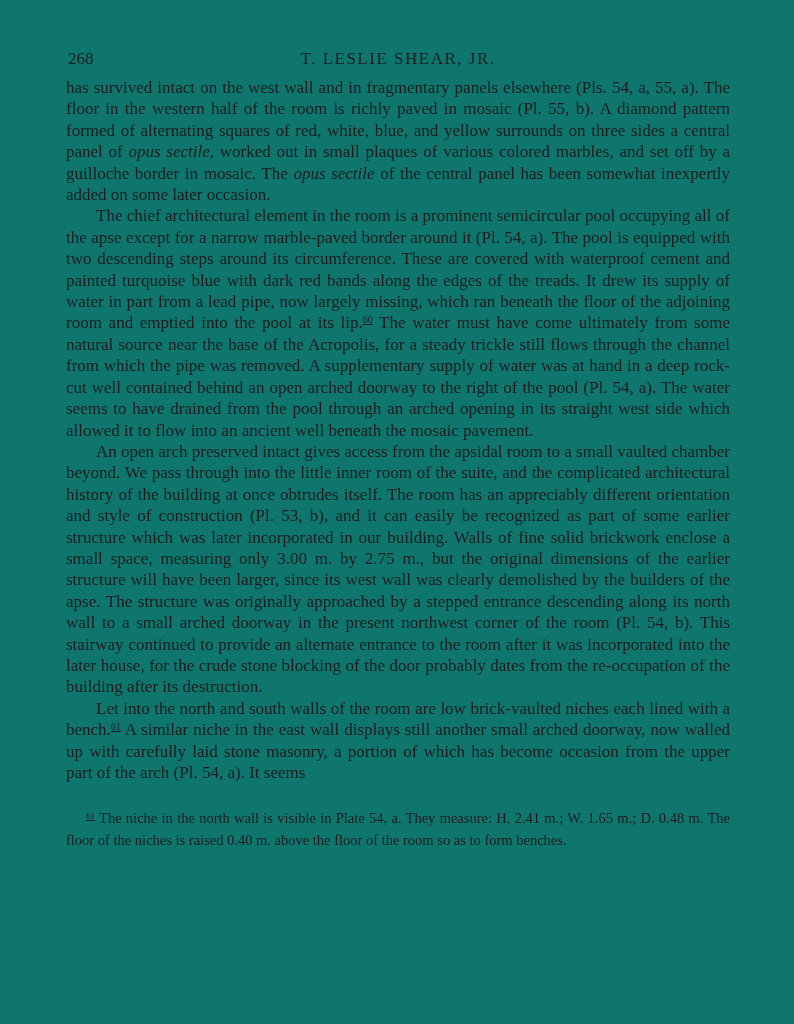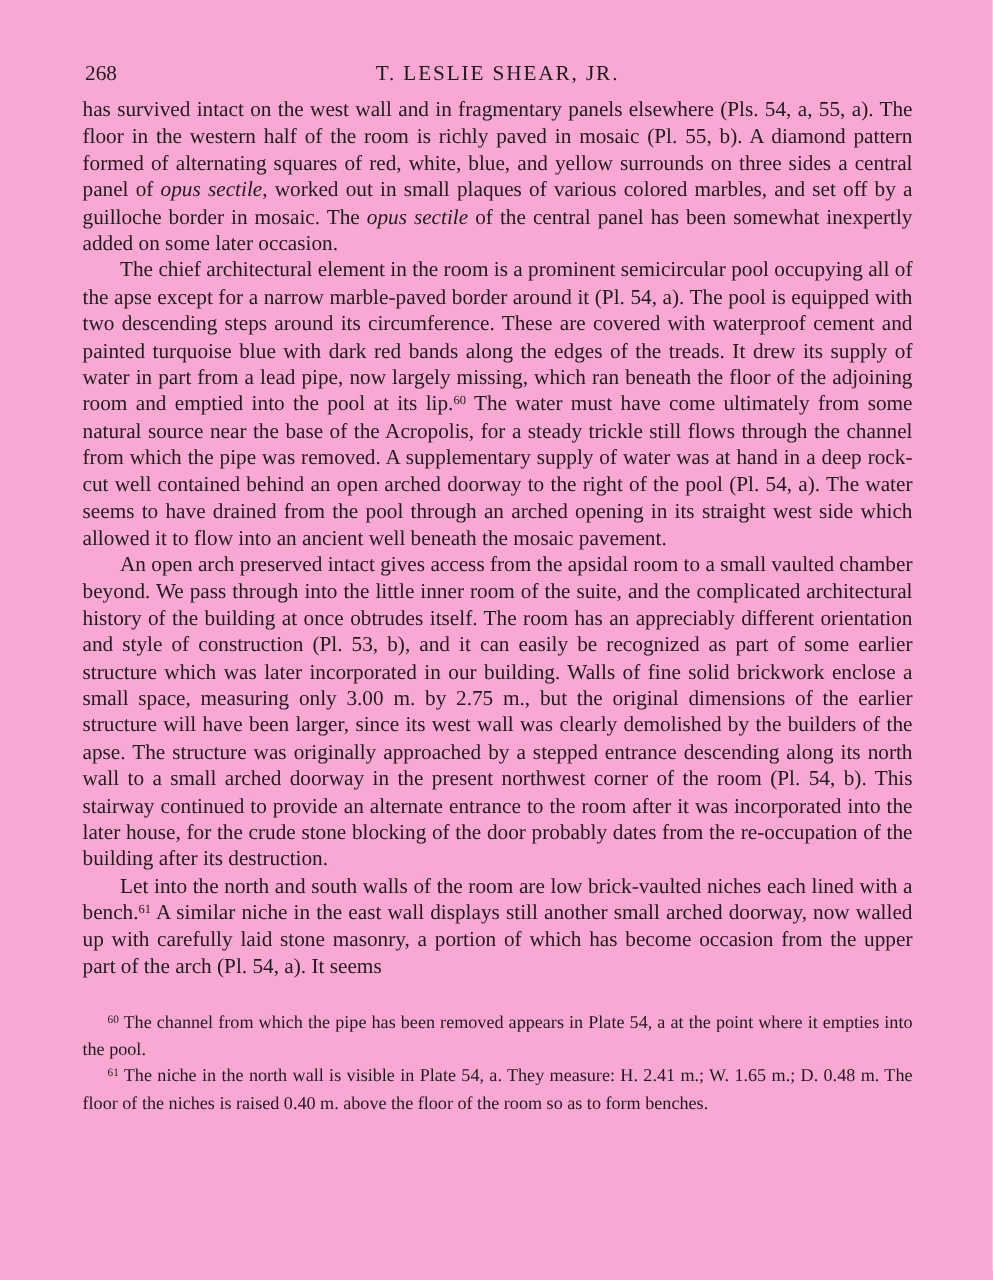--- a/index.html
+++ b/index.html
@@ -5,21 +5,21 @@
   html, body {
     margin: 0;
     padding: 0;
     background: #e8e8e6;
   }
   .page {
     position: relative;
     width: 794px;
     height: 1024px;
     margin: 0 auto;
-    background: #f9a8d4;
+    background: #0f766e;
     color: #1c1c1c;
     font-family: "Liberation Serif", "DejaVu Serif", serif;
     overflow: hidden;
     box-sizing: border-box;
   }
   .content {
     position: absolute;
     left: 66px;
     top: 48px;
     width: 664px;
@@ -56,20 +56,21 @@
     text-indent: 30px;
   }
   i {
     font-style: italic;
   }
   sup {
     font-size: 10px;
     line-height: 0;
     vertical-align: 5px;
     letter-spacing: 0;
+    text-decoration: underline;
   }
   .footnotes {
     margin-top: 25px;
     font-size: 14.5px;
     line-height: 21.5px;
   }
   .footnotes p {
     margin: 0;
     text-align: justify;
     text-indent: 20px;
@@ -91,18 +92,17 @@
     </div>
 
     <div class="body-paragraphs">
         <p><span>has survived intact on the west wall and in fragmentary panels elsewhere (Pls. 54, a, 55, a). The floor in the western half of the room is richly paved in mosaic (Pl. 55, b). A diamond pattern formed of alternating squares of red, white, blue, and yellow surrounds on three sides a central panel of </span><i>opus sectile</i><span>, worked out in small plaques of various colored marbles, and set off by a guilloche border in mosaic. The </span><i>opus sectile</i><span> of the central panel has been somewhat inexpertly added on some later occasion.</span></p>
         <p class="indent"><span>The chief architectural element in the room is a prominent semicircular pool occupying all of the apse except for a narrow marble-paved border around it (Pl. 54, a). The pool is equipped with two descending steps around its circumference. These are covered with waterproof cement and painted turquoise blue with dark red bands along the edges of the treads. It drew its supply of water in part from a lead pipe, now largely missing, which ran beneath the floor of the adjoining room and emptied into the pool at its lip.</span><sup>60</sup><span> The water must have come ultimately from some natural source near the base of the Acropolis, for a steady trickle still flows through the channel from which the pipe was removed. A supplementary supply of water was at hand in a deep rock-cut well contained behind an open arched doorway to the right of the pool (Pl. 54, a). The water seems to have drained from the pool through an arched opening in its straight west side which allowed it to flow into an ancient well beneath the mosaic pavement.</span></p>
         <p class="indent"><span>An open arch preserved intact gives access from the apsidal room to a small vaulted chamber beyond. We pass through into the little inner room of the suite, and the complicated architectural history of the building at once obtrudes itself. The room has an appreciably different orientation and style of construction (Pl. 53, b), and it can easily be recognized as part of some earlier structure which was later incorporated in our building. Walls of fine solid brickwork enclose a small space, measuring only 3.00 m. by 2.75 m., but the original dimensions of the earlier structure will have been larger, since its west wall was clearly demolished by the builders of the apse. The structure was originally approached by a stepped entrance descending along its north wall to a small arched doorway in the present northwest corner of the room (Pl. 54, b). This stairway continued to provide an alternate entrance to the room after it was incorporated into the later house, for the crude stone blocking of the door probably dates from the re-occupation of the building after its destruction.</span></p>
         <p class="indent"><span>Let into the north and south walls of the room are low brick-vaulted niches each lined with a bench.</span><sup>61</sup><span> A similar niche in the east wall displays still another small arched doorway, now walled up with carefully laid stone masonry, a portion of which has become occasion from the upper part of the arch (Pl. 54, a). It seems</span></p>
       </div>
 
     <div class="footnotes">
-        <p><sup>60</sup><span> The channel from which the pipe has been removed appears in Plate 54, a at the point where it empties into the pool.</span></p>
         <p><sup>61</sup><span> The niche in the north wall is visible in Plate 54, a. They measure: H. 2.41 m.; W. 1.65 m.; D. 0.48 m. The floor of the niches is raised 0.40 m. above the floor of the room so as to form benches.</span></p>
       </div>
 
   </div>
 </div>
 
 </body></html>

